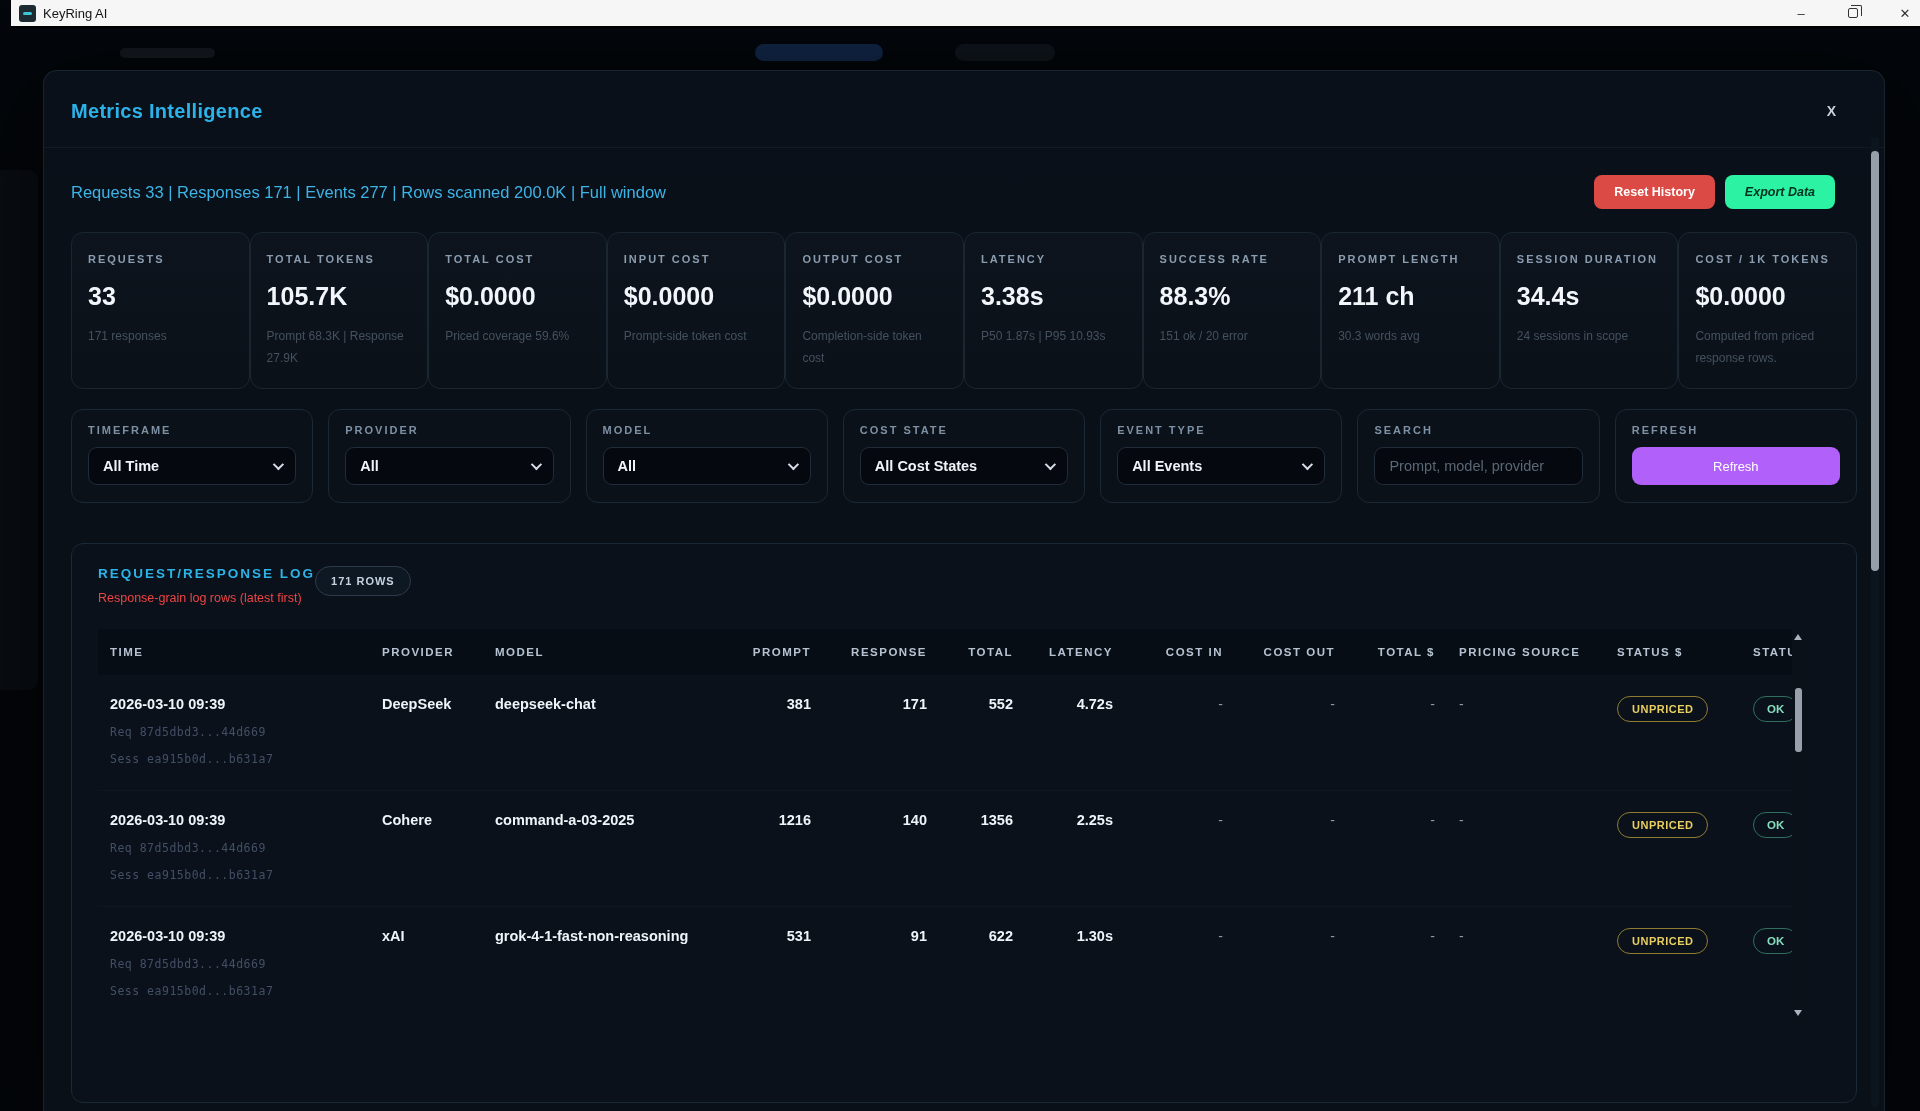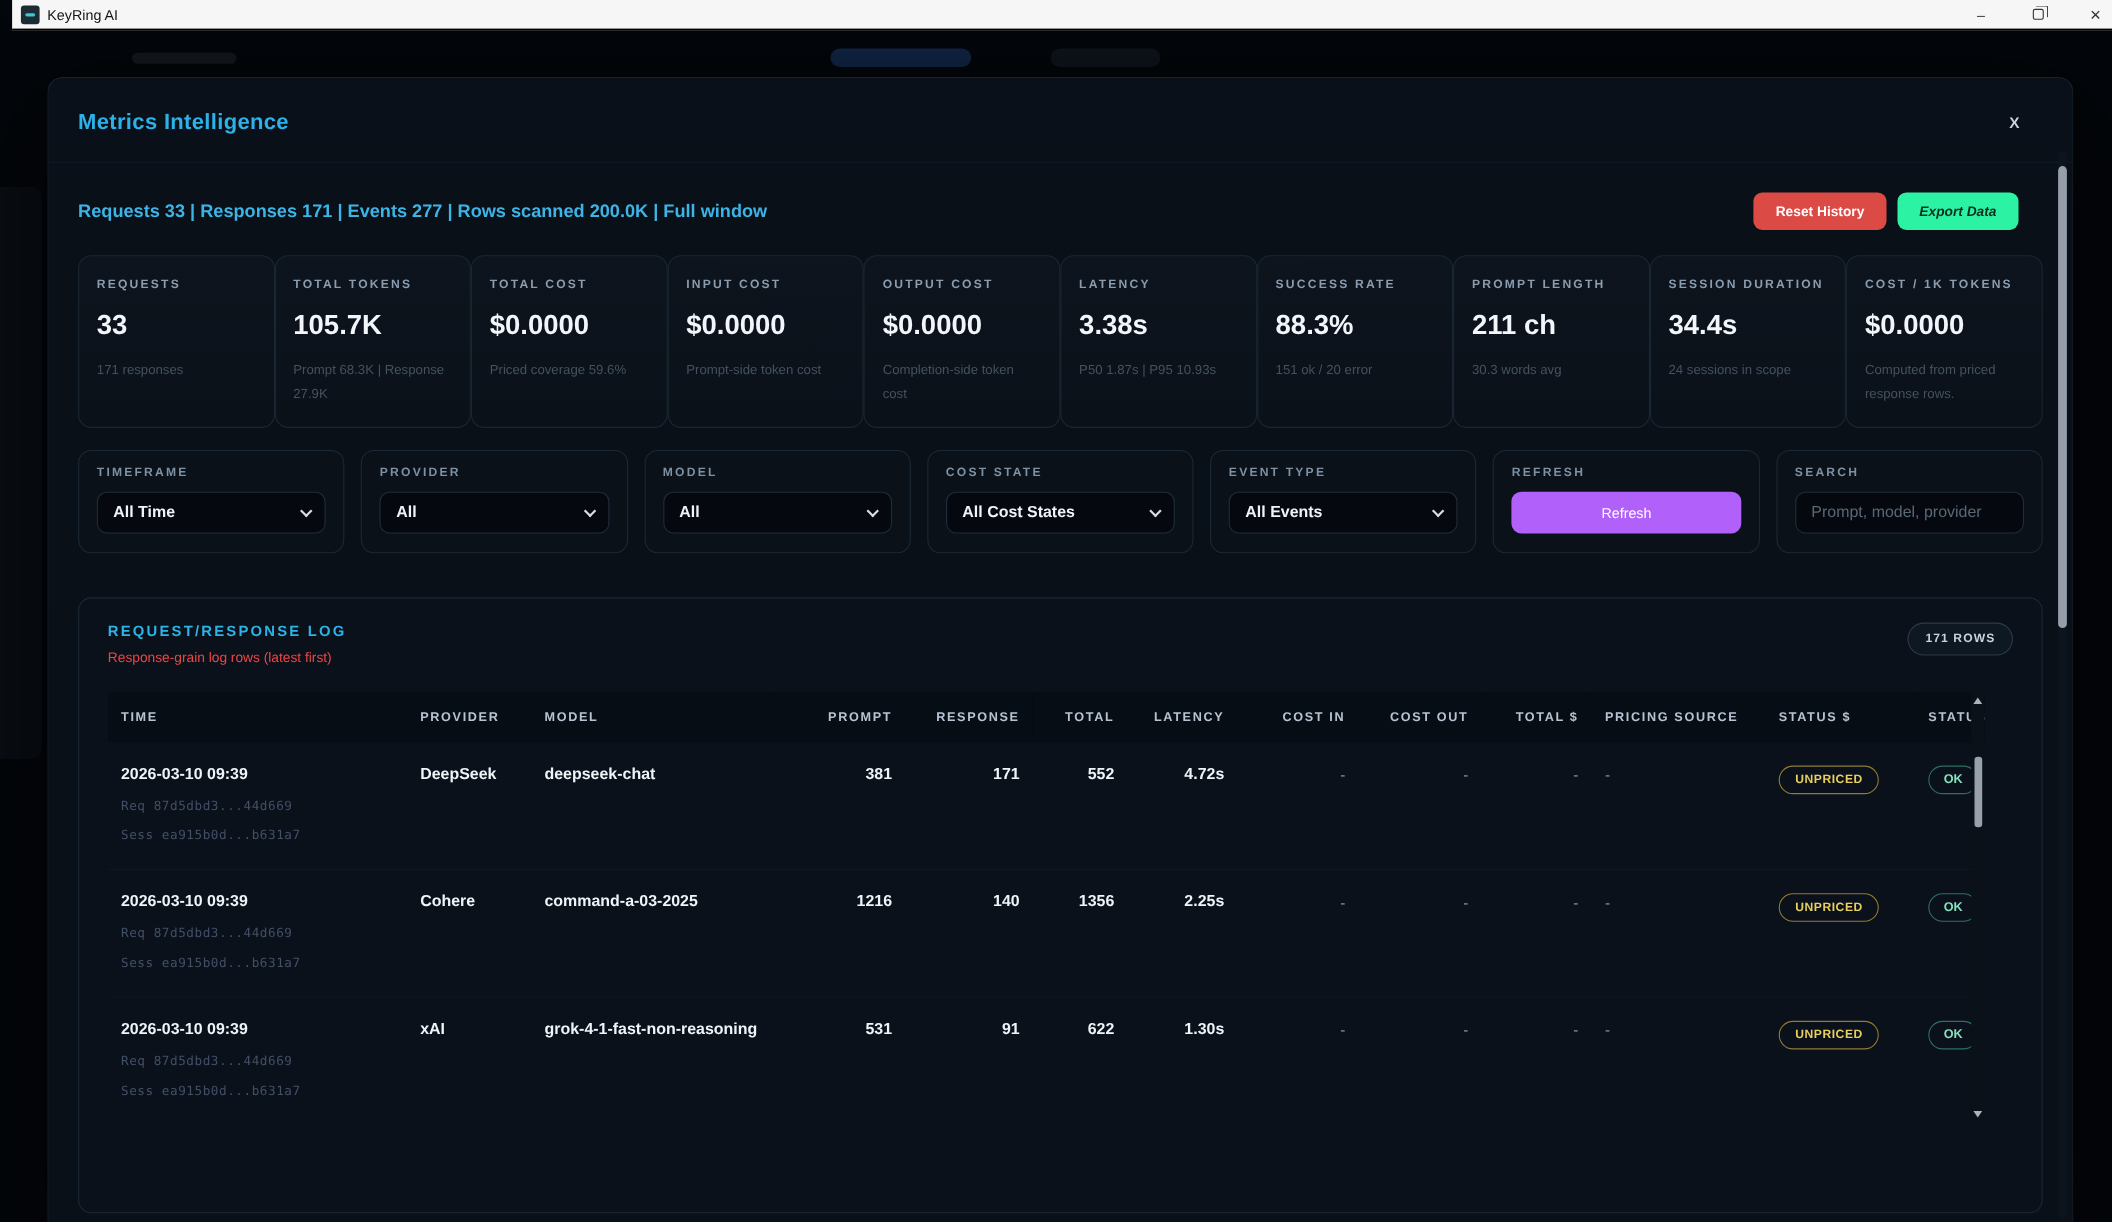--- a/index.html
+++ b/index.html
@@ -54,21 +54,21 @@
     display:flex; align-items:center; justify-content:space-between;
     padding:28px 40px 24px 27px;
     border-bottom:1px solid #101b26;
   }
   .modal-title { color:#2cb1e9; font-size:20px; font-weight:bold; letter-spacing:.3px; }
   .modal-close { color:#c8d2db; font-size:14px; font-weight:bold; cursor:default; padding:4px 8px; }
 
   .modal-body { padding:0 27px; }
 
   .summary-row { margin-top:27px; display:flex; align-items:center; justify-content:space-between; }
-  .summary-text { color:#3db4e6; font-size:16.5px; font-weight:bold; }
+  .summary-text { color:#3db4e6; font-size:16.5px; font-weight:normal; }
   .summary-actions { display:flex; gap:10px; margin-right:22px; }
   .btn { border:none; border-radius:8px; padding:10px 20px; font-size:12.5px; font-weight:bold;
          font-family:"Liberation Sans",sans-serif; cursor:default; }
   .btn-reset { background:#dc4a45; color:#ffffff; }
   .btn-export { background:#2cf2a4; color:#05311f;font-style:italic; }
 
   
   .cards { margin-top:23px; display:grid; grid-template-columns:repeat(10,1fr); gap:0; }
   .card {
     height:157px; border:1px solid #1a2733; border-radius:12px;
@@ -103,21 +103,21 @@
     margin-top:11px; height:38px; width:100%; background:#b160fa; border:none;
     border-radius:9px; color:#ffffff; font-size:13px; font-family:"Liberation Sans",sans-serif;
     cursor:default;
   }
 
   
   .log-panel {
     margin-top:40px; border:1px solid #1b2836; border-radius:12px;
     background:#0a111a; padding:22px 26px; height:560px; position:relative;
   }
-  .log-head { display:flex; align-items:flex-start; justify-content:space-between; }
+  .log-head { display:flex; align-items:flex-start; }
   .log-title { color:#2cb3e8; font-size:13.5px; font-weight:bold; letter-spacing:2px; }
   .log-subtitle { margin-top:10px; color:#ef4444; font-size:12.5px; }
   .rows-badge {
     border:1px solid #2c3b4b; background:#0e1822; color:#c6d2df;
     font-size:11px; font-weight:bold; letter-spacing:1px;
     padding:8px 15px; border-radius:999px;
   }
 
   .table-viewport { margin-top:24px; width:1706px; height:392px; overflow:hidden; position:relative; }
   table { border-collapse:collapse; table-layout:fixed; width:1770px; }
@@ -287,26 +287,26 @@
         </div>
       </div>
       <div class="filter-group">
         <div class="filter-label">EVENT TYPE</div>
         <div class="control">
           <span>All Events</span>
           <span class="chevron"></span>
         </div>
       </div>
       <div class="filter-group">
+        <div class="filter-label">SEARCH</div>
+        <input class="search-input" type="text" placeholder="Prompt, model, provider" style="">
+      </div>
+      <div class="filter-group">
         <div class="filter-label">REFRESH</div>
         <button class="btn-refresh">Refresh</button>
-      </div>
-      <div class="filter-group">
-        <div class="filter-label">SEARCH</div>
-        <input class="search-input" type="text" placeholder="Prompt, model, provider" style="">
       </div>
     </div>
 
     <div class="log-panel">
       <div class="log-head">
         <div>
           <div class="log-title">REQUEST/RESPONSE LOG</div>
           <div class="log-subtitle">Response-grain log rows (latest first)</div>
         </div>
         <span class="rows-badge">171 ROWS</span>

